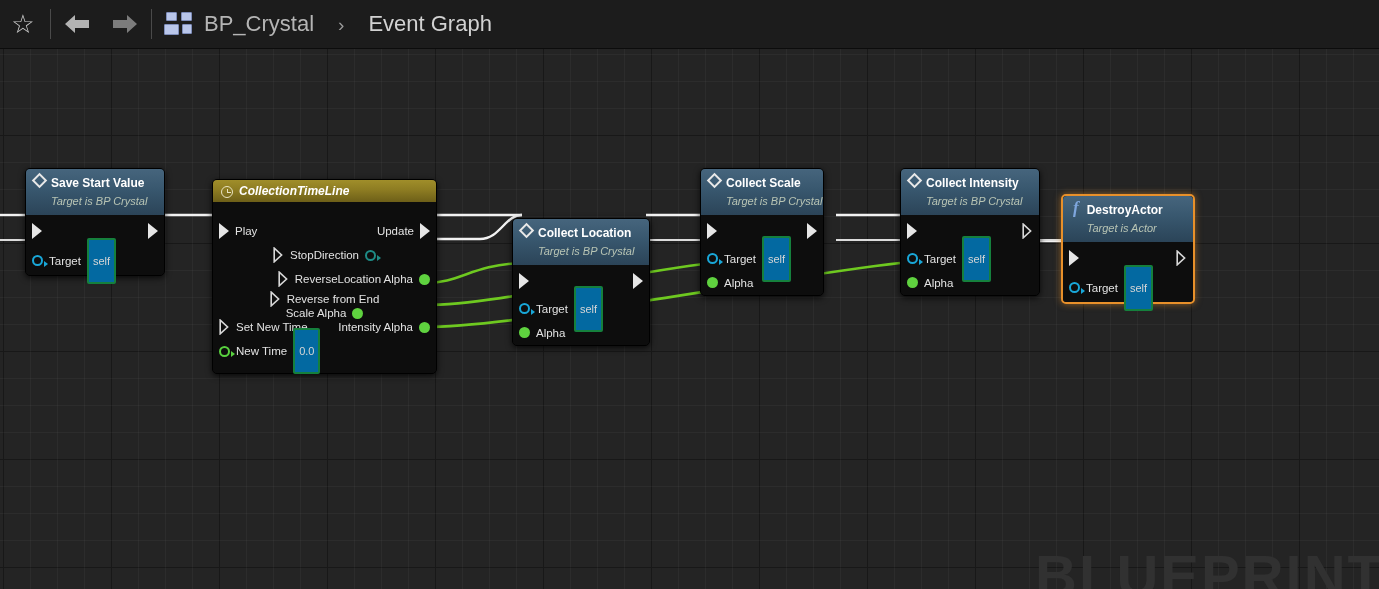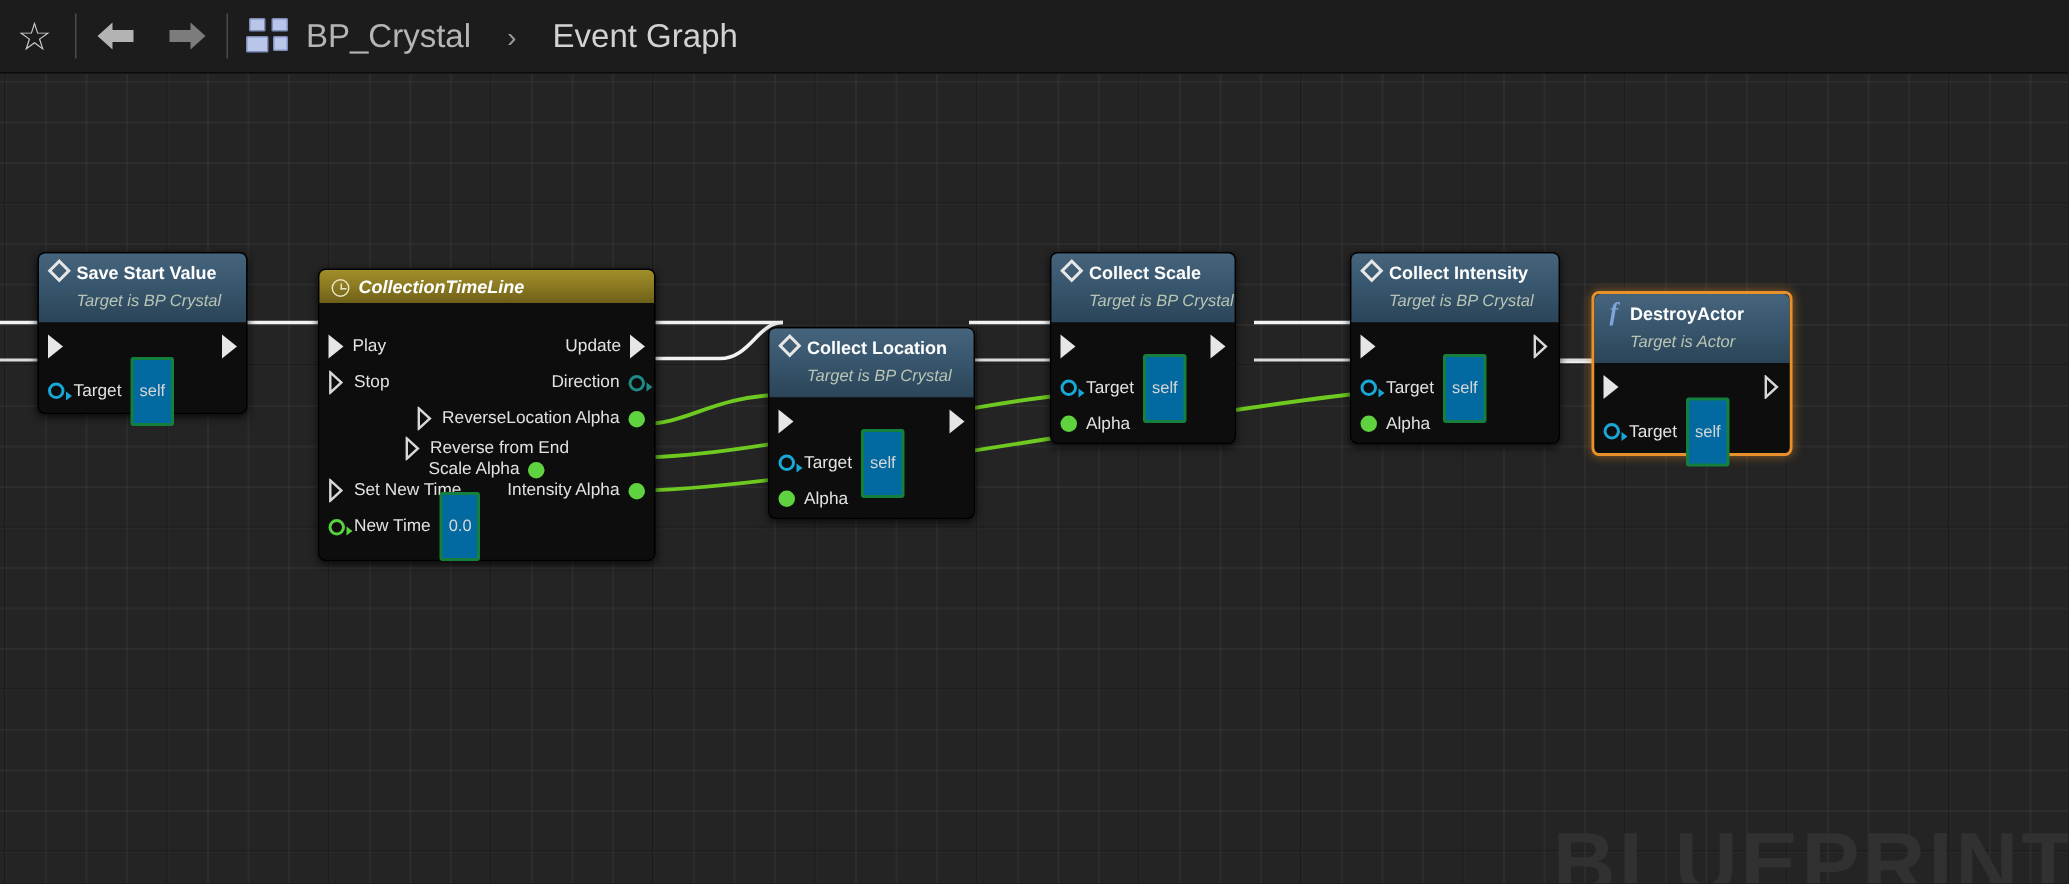--- a/index.html
+++ b/index.html
@@ -256,21 +256,21 @@
             <span class="exec"></span>
             <span class="pin-label">Play</span>
           </span>
           <span class="pin-side right">
             <span class="pin-label">Update</span>
             <span class="exec"></span>
           </span>
         </div>
 
 
-        <div class="row" style="height:24px;">
+        <div class="row" style="height:24px;justify-content:center;">
           <span class="pin-side">
             <span>
               <svg class="exec-svg" width="11" height="16" viewBox="0 0 11 16">
                 <path d="M1.2,1.2 L8.6,8 L1.2,14.8 Z" fill="none" stroke="#d8d8d8" stroke-width="1.6"></path>
               </svg>
             </span>
             <span class="pin-label">Stop</span>
           </span>
           <span class="pin-side right">
             <span class="pin-label">Direction</span>

